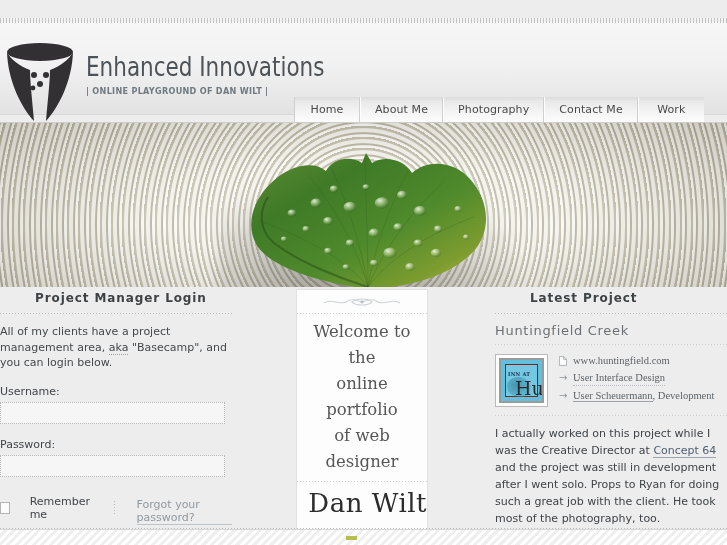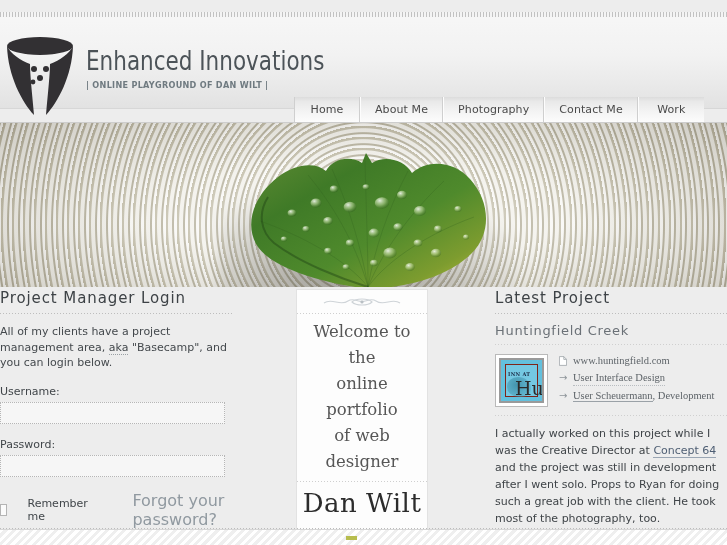--- a/index.html
+++ b/index.html
@@ -12,21 +12,21 @@
   }
 
   #page {
     position: relative;
     width: 727px; height: 545px;
     background: #ededed;
   }
 
   
   #header {
-    position: absolute; top: 12px; left: 0;
+    position: absolute; top: 18px; left: 0;
     width: 727px; height: 97px;
     background: linear-gradient(to bottom, #f7f7f7 0%, #f2f2f2 45%, #ebebeb 70%, #e2e2e2 100%);
     border-bottom: 1px solid #d7d7d7;
   }
   #header-top-hatch {
     position: absolute; top: 0; left: 0; width: 727px; height: 5px;
     background-image: linear-gradient(to right, #c2c2c2 0px, #c2c2c2 1px, #f4f4f4 1px, #f4f4f4 3px);
     background-size: 3px 5px;
   }
   #logo-mark {
@@ -122,26 +122,27 @@
     position: absolute; top: 289px; left: 0;
     width: 727px; height: 214px;
   }
   .col { position: absolute; top: 0; }
   #col-left  { left: 0px;   width: 232px; }
   #col-mid   { left: 296px; width: 132px; }
   #col-right { left: 495px; width: 232px; }
 
   h2.section-title {
     margin: 0;
-    font-size: 15px;
-    font-weight: normal;
+    font-size: 12px;
+    font-weight: bold;
     color: #3d4246;
     letter-spacing: 0.9px;
     line-height: 18px;
     padding-bottom: 6px;
+    padding-left: 35px;
   }
   .dotline {
     height: 1px;
     background-image: linear-gradient(to right, #bdbdbd 0 1px, transparent 1px 3px);
     background-size: 3px 1px;
     background-repeat: repeat-x;
   }
   .dotline.light {
     background-image: linear-gradient(to right, #cfcfcf 0 1px, transparent 1px 3px);
   }
@@ -188,25 +189,26 @@
     margin-right: 7px;
     cursor: pointer;
   }
   #remember-label { cursor: pointer; }
   #row-sep {
     width: 1px; height: 13px; margin: 0 9px;
     background-image: linear-gradient(to bottom, #bbb 0 1px, transparent 1px 3px);
     background-size: 1px 3px;
   }
   #forgot-link {
-    font-size: 16px;
+    font-size: 11px;
     color: #9099a0;
     text-decoration: none;
     border-bottom: 1px solid #bdc3c8;
     cursor: pointer;
+    margin-top: 7px;
   }
 
   #login-row { display: flex; justify-content: flex-end; width: 227px; margin-top: 14px; }
   #login-button {
     font-size: 11px;
     color: #3c4246;
     background: linear-gradient(to bottom, #fdfdfd 0%, #f3f3f3 100%);
     border: 1px solid #c9c9c9;
     padding: 4px 11px;
     cursor: pointer;
@@ -233,21 +235,21 @@
     font-size: 16.5px;
     color: #565656;
     text-align: center;
     line-height: 26px;
     padding: 5px 2px 6px;
   }
   #name-block {
     font-family: "DejaVu Serif", "Liberation Serif", serif;
     font-size: 26px;
     color: #2c2c2c;
-    text-align: center;
+    text-align: right;
     line-height: 34px;
     padding: 4px 0 9px;
     letter-spacing: 0.5px;
   }
 
   
   #project-name {
     font-size: 13px;
     color: #6b7177;
     letter-spacing: 0.7px;

